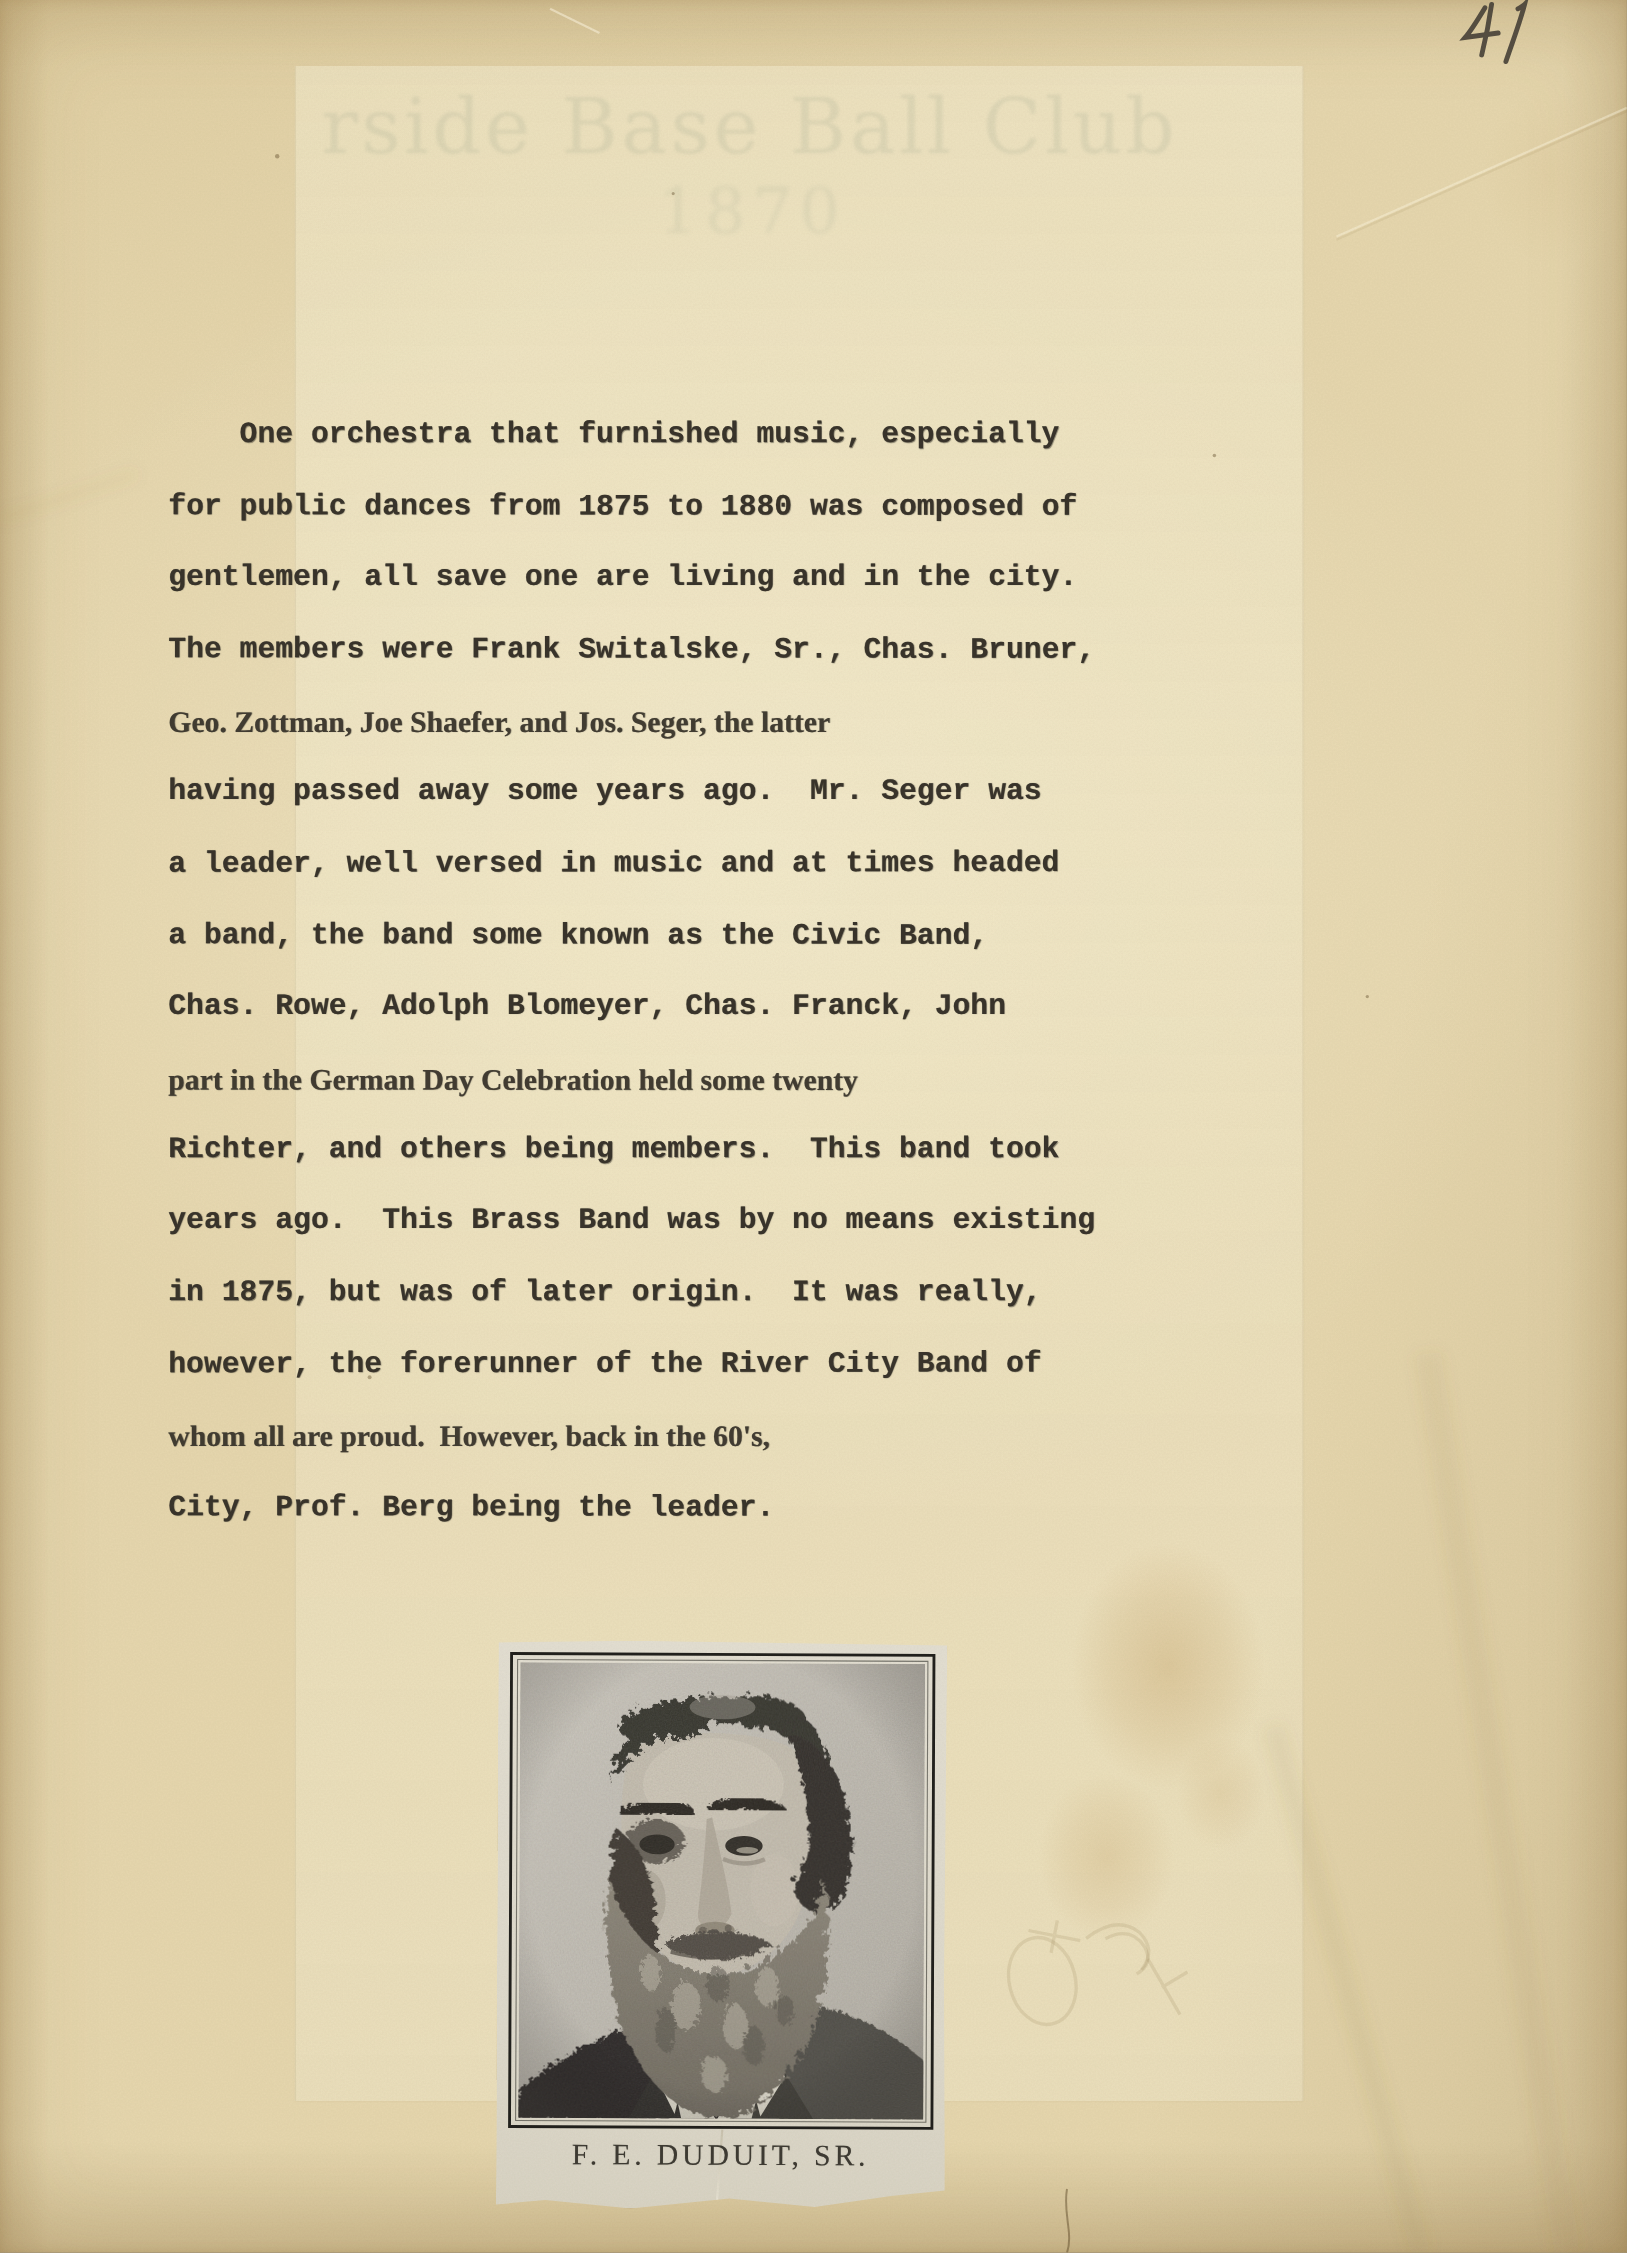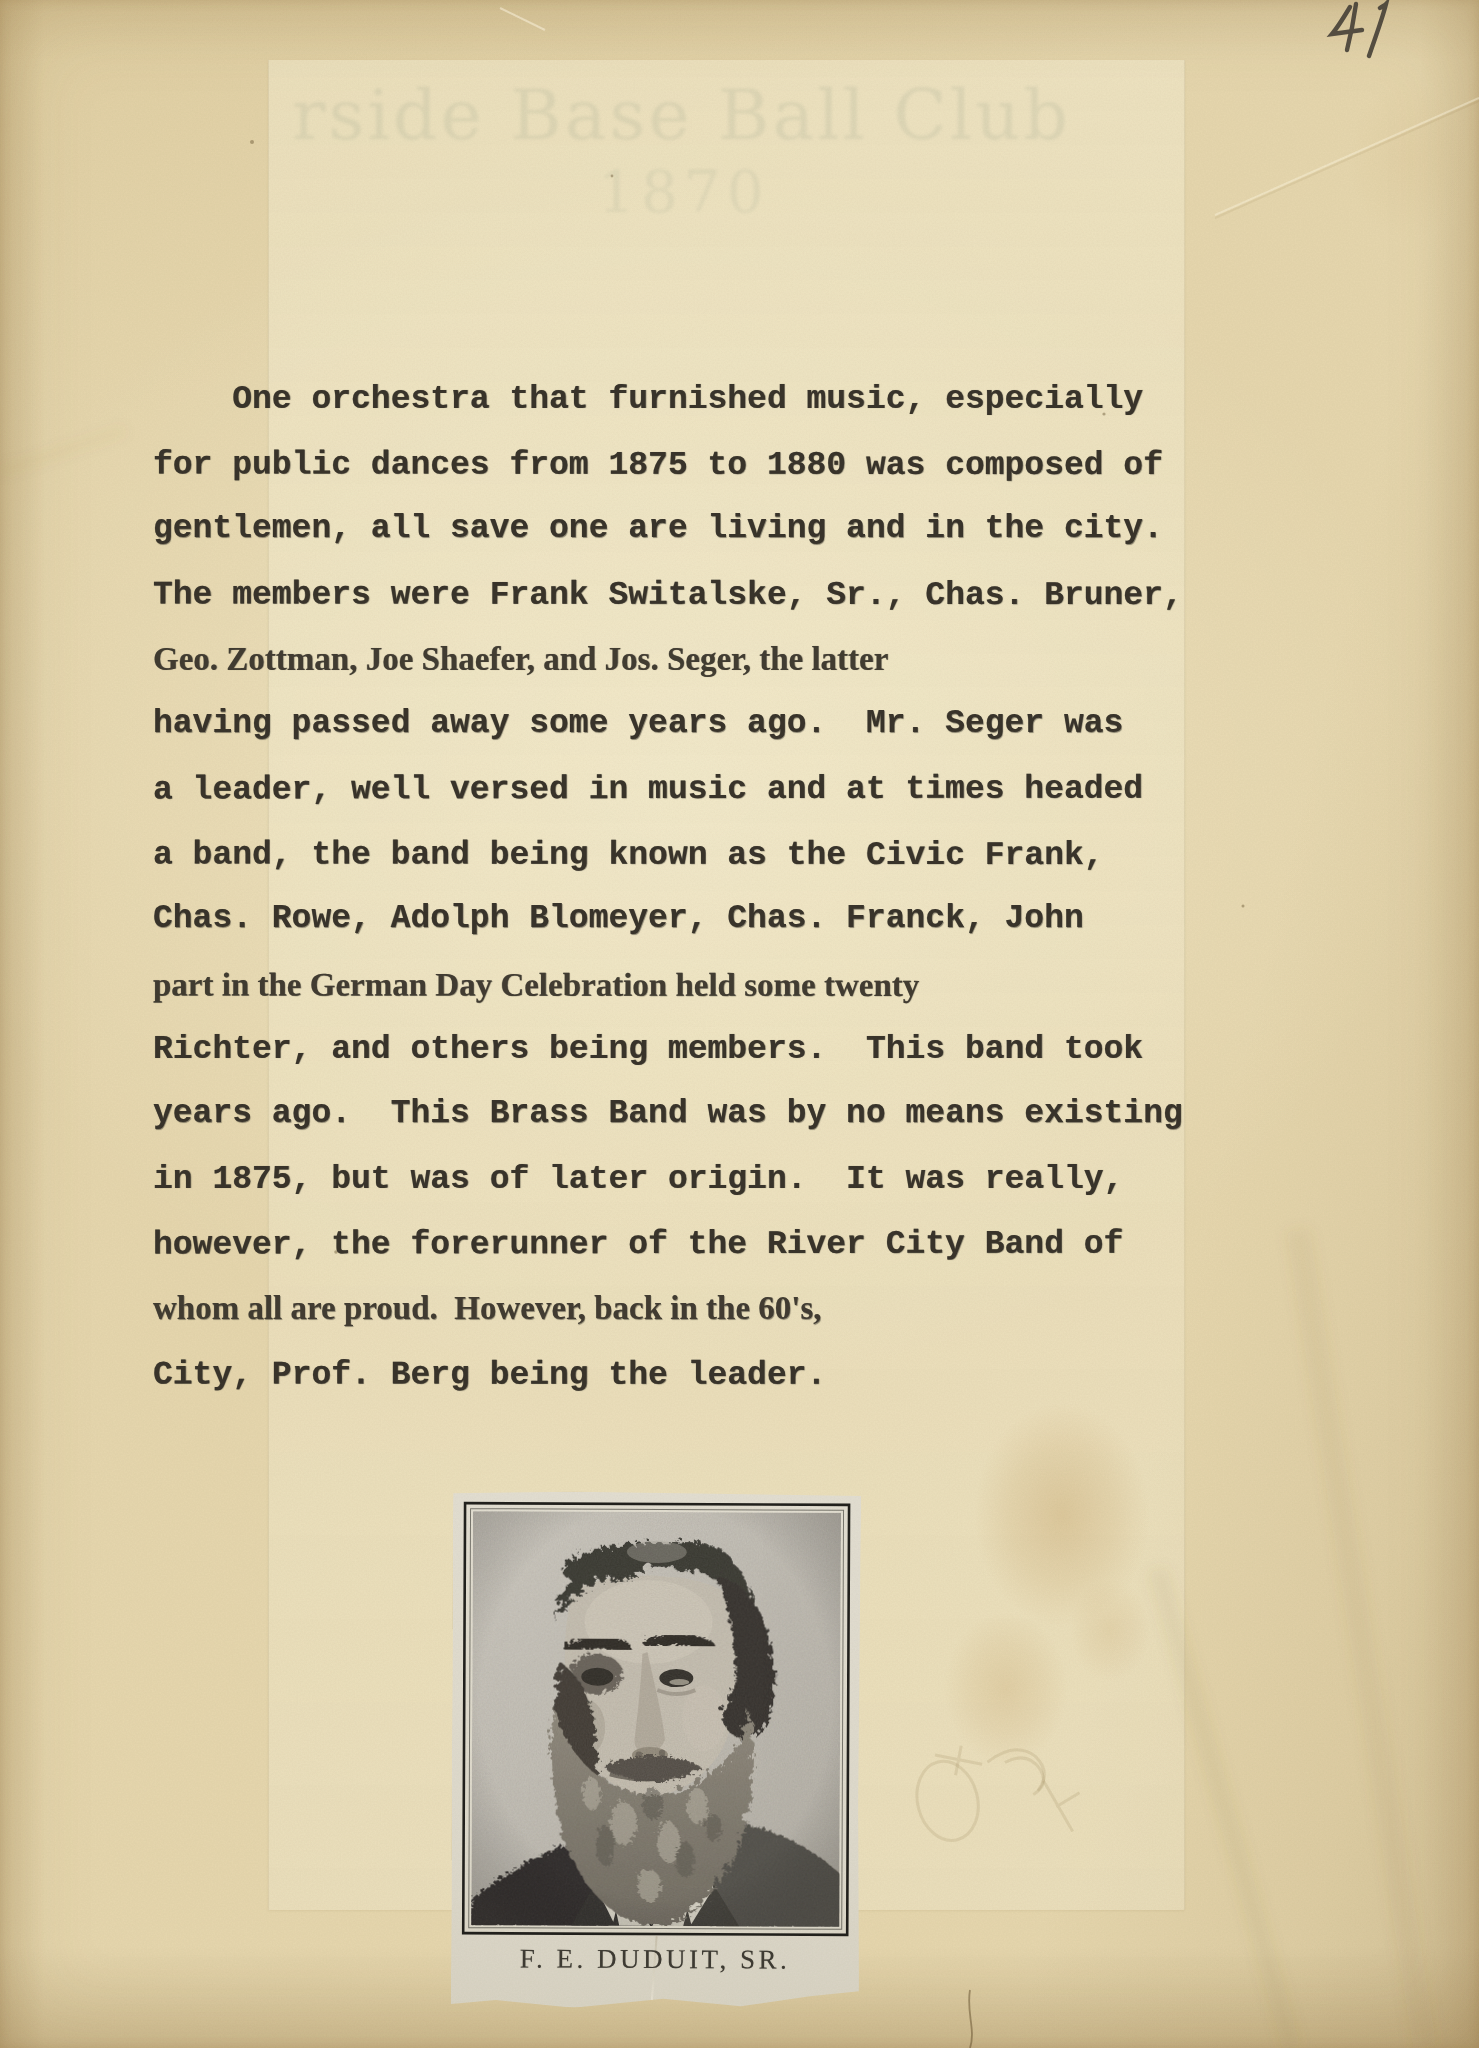--- a/index.html
+++ b/index.html
@@ -40,21 +40,21 @@
   .ghost-year{
     position:absolute;left:598px;top:158px;
     font-family:"DejaVu Serif","Liberation Serif",serif;
     font-size:58px;letter-spacing:6px;
     color:#8a9884;opacity:.12;filter:blur(1.8px);
   }
   
   .typed{
     position:absolute;left:153px;top:381px;width:1160px;
     font-family:"Liberation Mono","DejaVu Sans Mono",monospace;
-    font-weight:700;font-size:33px;
+    font-weight:700;font-size:27px;
     color:#39342b;
     text-shadow:.6px .4px .8px rgba(57,52,43,.55), -.3px 0 .6px rgba(57,52,43,.30);
   }
   .tline{white-space:pre;height:65px;}
   .tline:nth-child(2n){transform:translateY(.8px) rotate(.04deg);}
   .tline:nth-child(3n){transform:translateY(-.6px);}
   .tline:nth-child(5n){opacity:.95;font-family:Liberation Serif, serif;}
   .tline:nth-child(7n){transform:rotate(-.05deg);}
   
   .pagenum{position:absolute;left:1325px;top:0px;width:80px;height:62px;}
@@ -142,21 +142,21 @@
   </svg>
 
   <div class="typed">
     <div class="tline">    One orchestra that furnished music, especially</div>
     <div class="tline">for public dances from 1875 to 1880 was composed of</div>
     <div class="tline">gentlemen, all save one are living and in the city.</div>
     <div class="tline">The members were Frank Switalske, Sr., Chas. Bruner,</div>
     <div class="tline">Geo. Zottman, Joe Shaefer, and Jos. Seger, the latter</div>
     <div class="tline">having passed away some years ago.  Mr. Seger was</div>
     <div class="tline">a leader, well versed in music and at times headed</div>
-    <div class="tline">a band, the band being known as the Civic Frank,</div>
+    <div class="tline">a band, the band some known as the Civic Band,</div>
     <div class="tline">Chas. Rowe, Adolph Blomeyer, Chas. Franck, John</div>
     <div class="tline">part in the German Day Celebration held some twenty</div>
     <div class="tline">Richter, and others being members.  This band took</div>
     <div class="tline">years ago.  This Brass Band was by no means existing</div>
     <div class="tline">in 1875, but was of later origin.  It was really,</div>
     <div class="tline">however, the forerunner of the River City Band of</div>
     <div class="tline">whom all are proud.  However, back in the 60's,</div>
     <div class="tline">City, Prof. Berg being the leader.</div>
   </div>
 

